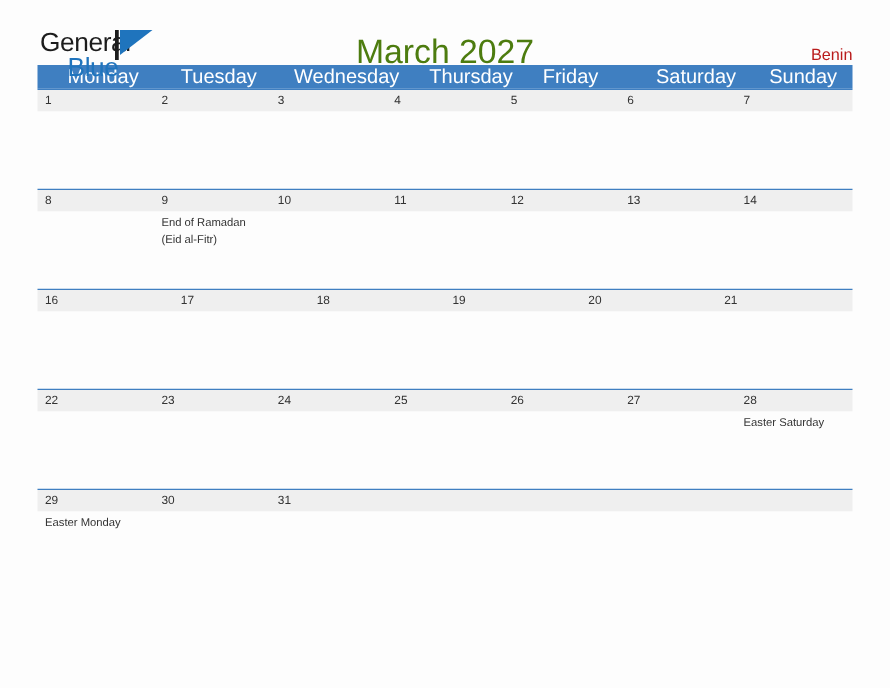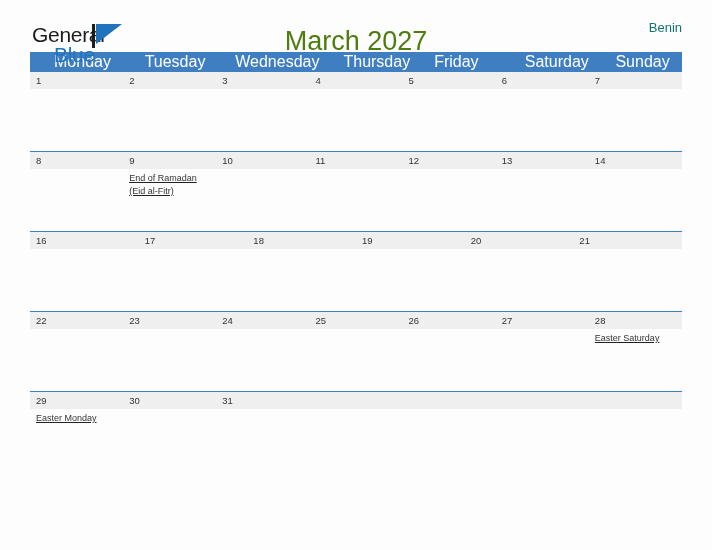--- a/index.html
+++ b/index.html
@@ -88,23 +88,23 @@
     text-align: center;
     font-size: 27px;
     font-weight: normal;
     color: #4d7c0f;
     letter-spacing: 0px;
   }
 
   .cal-region {
     position: absolute;
     right: 0px;
-    top: 20px;
+    top: 36px;
     font-size: 13px;
-    color: #0f766e;
+    color: #b91c1c;
   }
 
   
   .calendar {
     margin: 0 30px;
     width: 652px;
   }
 
   .weekdays {
     display: flex;
@@ -129,21 +129,20 @@
   }
 
   .week-dates {
     display: flex;
     background: #efefef;
     height: 17px;
   }
   .week-notes {
     display: flex;
     min-height: 62px;
-    text-decoration: underline;
   }
   .week.last .week-notes {
     min-height: 48px;
     gap: 36px;
   }
 
   .cell-date {
     flex: 1 1 0;
     box-sizing: border-box;
     padding-left: 6px;

